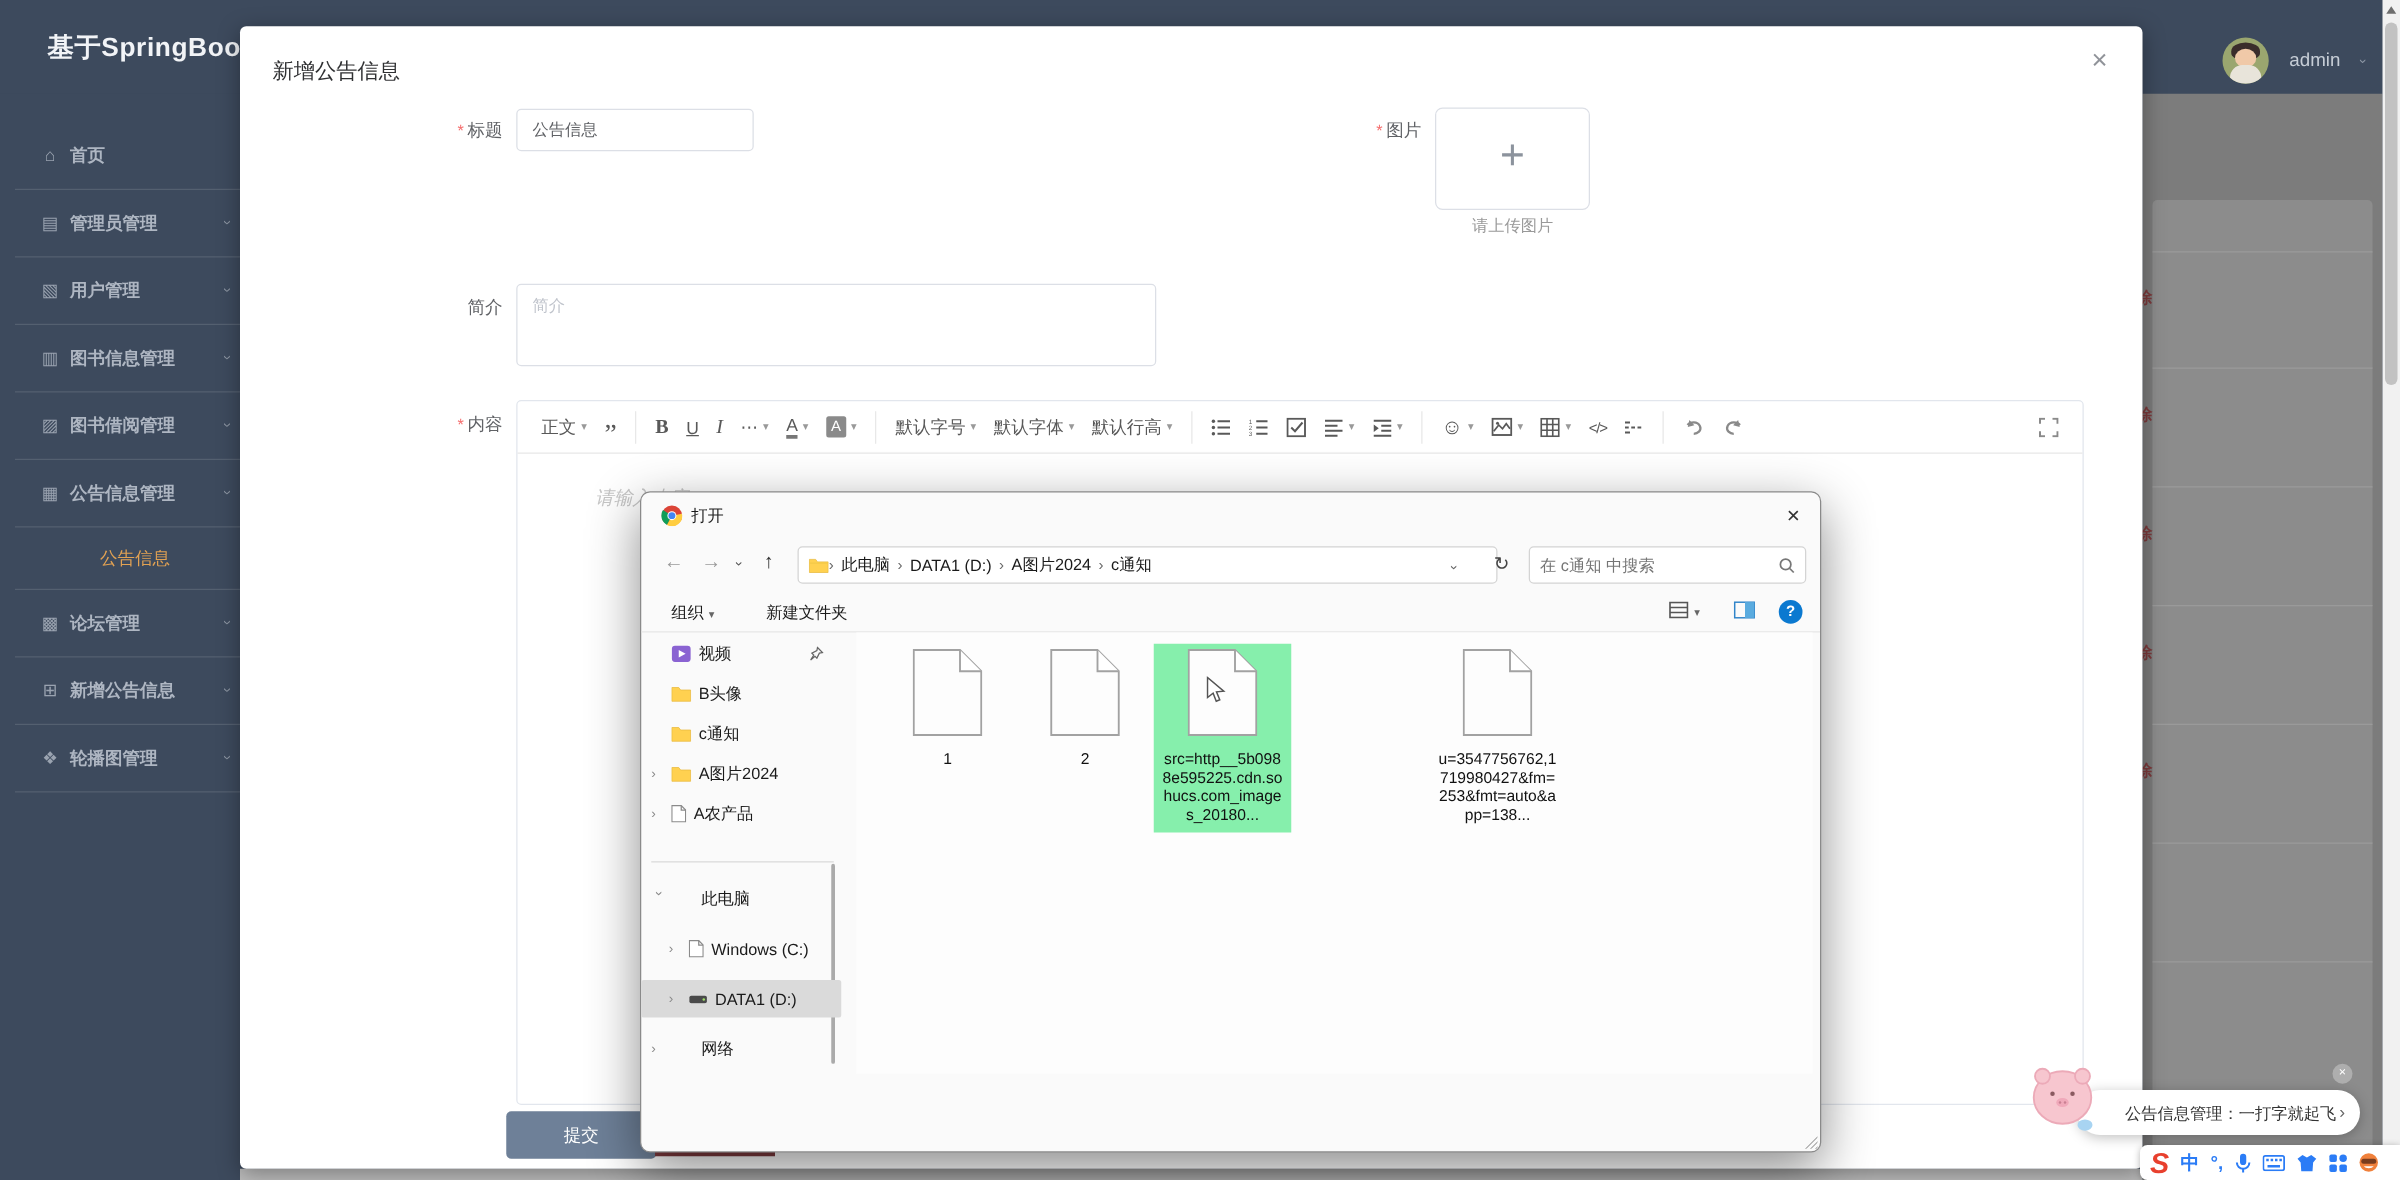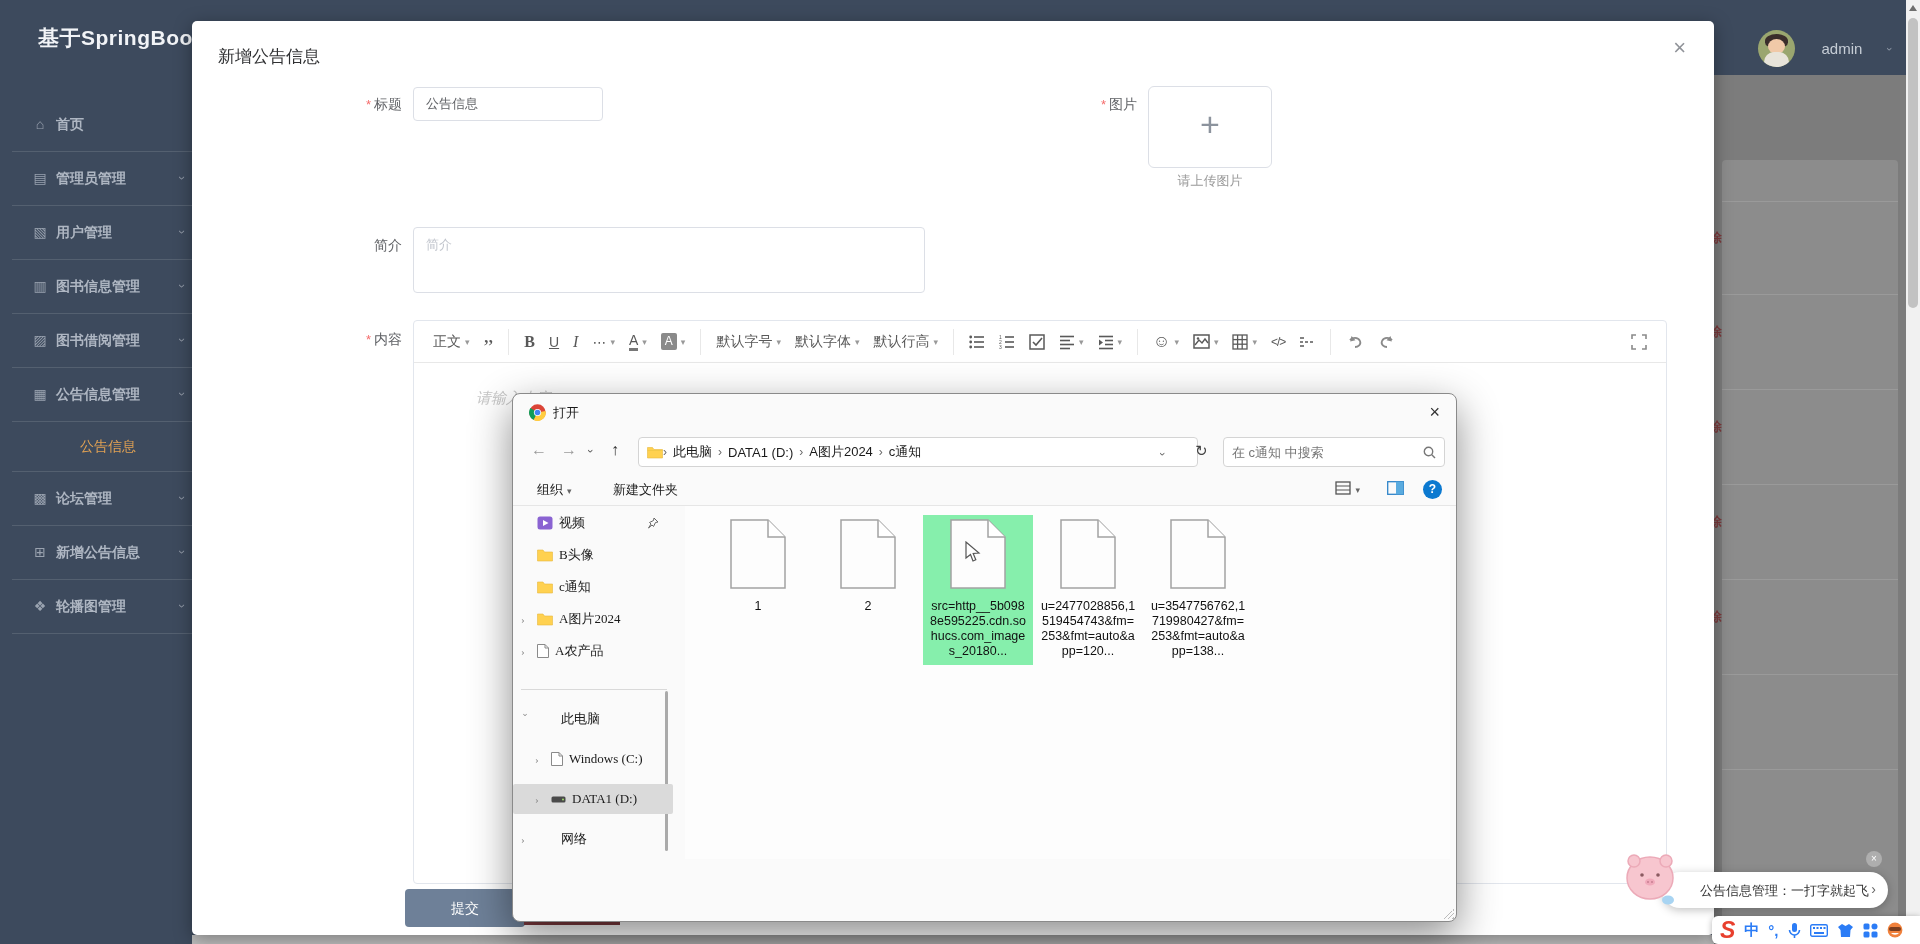--- a/index.html
+++ b/index.html
@@ -2,21 +2,21 @@
 <html><head>
 <meta charset="utf-8">
 <style>
   * { margin:0; padding:0; box-sizing:border-box; }
   body { font-family:"Liberation Sans","DejaVu Sans",sans-serif; background:#222; }
   .screen { position:relative; width:1920px; height:944px; overflow:hidden; background:#3d4a5d; }
   .abs { position:absolute; }
 
   
   .brand { left:38px; top:24px; font-size:21px; font-weight:bold; color:#f2f4f7; letter-spacing:.5px; white-space:nowrap; }
-  .user-area { right:28px; top:30px; display:flex; align-items:center; gap:26px; }
+  .user-area { right:28px; top:30px; display:flex; align-items:center; gap:16px; }
   .avatar { width:37px; height:37px; border-radius:50%; background:#9aa66f; overflow:hidden; position:relative; }
   .avatar .hair{position:absolute;left:7px;top:4px;width:23px;height:14px;border-radius:50% 50% 40% 40%;background:#3a2d2b;}
   .avatar .face{position:absolute;left:10px;top:9px;width:17px;height:15px;border-radius:50%;background:#f0c9a8;}
   .avatar .body{position:absolute;left:6px;top:22px;width:25px;height:15px;border-radius:10px 10px 0 0;background:#e8e4da;}
   .user-name { color:#c6cdd6; font-size:15px; }
   .user-caret { color:#8d97a5; font-size:11px; }
   .sidebar { left:0; top:75px; width:220px; height:869px; background:#3d4a5d; z-index:1; }
   .side-item { position:absolute; left:0; width:220px; height:54px; line-height:54px; color:#aeb6c2; font-size:14px; font-weight:bold; cursor:pointer; }
   .side-item .mi { position:absolute; left:32px; width:16px; text-align:center; font-size:14px; color:#9aa3b0; font-weight:normal; }
   .side-item .ml { position:absolute; left:56px; white-space:nowrap; }
@@ -82,21 +82,21 @@
   .crumb-ch { font-size:12px; color:#6a6a6a; }
   .addr-caret { position:absolute; left:648px; top:18px; font-size:11px; color:#666; }
   .fd-refresh { position:absolute; left:682px; top:12px; font-size:15px; color:#444; cursor:pointer; }
   .fd-search { position:absolute; left:710px; top:7px; width:222px; height:30px; background:#fff; border:1px solid #d4d4d4; border-radius:4px; }
   .fd-search input { position:absolute; left:8px; top:4px; width:180px; height:20px; border:none; outline:none; font-size:13px; color:#3b82f6; background:transparent; font-family:inherit; }
   .fd-toolbar { position:absolute; left:0; top:80px; width:100%; height:32px; border-bottom:1px solid #e6e6e6; }
   .fd-tbtn { position:absolute; top:7px; font-size:13px; color:#1a1a1a; cursor:pointer; }
   .fd-tbtn .crt { font-size:9px; color:#666; margin-left:4px; }
   .fd-help { position:absolute; right:14px; top:6px; width:19px; height:19px; border-radius:50%; background:#0b79d0; color:#fff; text-align:center; line-height:19px; font-size:12px; font-weight:bold; cursor:pointer; }
   .tree { position:absolute; left:0; top:112px; width:168px; height:353px; }
-  .tree-row { position:absolute; left:0; width:160px; height:30px; display:flex; align-items:center; font-size:13px; color:#1a1a1a; cursor:pointer;font-family:Liberation Serif, serif; }
+  .tree-row { position:absolute; left:0; width:160px; height:30px; display:flex; align-items:center; font-size:13px; color:#1a1a1a; cursor:pointer; }
   .tree-row .tch { width:12px; font-size:11px; color:#8a8a8a; margin-left:8px; }
   .tree-row .tic { margin:0 6px 0 4px; display:flex; }
   .tree-sep { position:absolute; left:8px; top:183px; width:146px; height:1px; background:#d9d9d9; }
   .tree-scroll { position:absolute; left:152px; top:185px; width:3px; height:160px; background:#aaa; border-radius:2px; }
   .files { position:absolute; left:172px; top:112px; width:765px; height:353px; background:#fdfdfd; }
   .file-item { position:absolute; top:9px; width:110px; text-align:center; cursor:pointer; padding-top:4px; }
   .file-item.sel { background:#86efac; }
   .file-name { margin:6px 7px 6px; font-size:12.5px; line-height:15px; color:#111; word-break:break-all; max-height:62px; overflow:hidden; }
   .fd-footer { position:absolute; left:0; top:465px; width:100%; height:64px; background:#f1f1f1; border-top:1px solid #e0e0e0; }
   .fn-label { position:absolute; left:128px; top:10px; width:72px; font-size:13px; color:#1a1a1a; text-align:right; }
@@ -563,27 +563,20 @@
       </div>
       <div class="file-item sel" style="left:238px;">
         <svg width="56" height="70" viewBox="0 0 56 70">
             <path d="M1 1 h37 l17 17 v51 h-54 z" fill="#fdfdfd" stroke="#a2a2a2" stroke-width="1.5"></path>
             <path d="M38 1 v17 h17" fill="#fff" stroke="#a2a2a2" stroke-width="1.5"></path>
           </svg>
         <div class="file-name">src=http__5b0988e595225.cdn.sohucs.com_images_20180...</div>
         <svg class="abs" style="left:42px; top:26px;" width="16" height="22" viewBox="0 0 16 22">
             <path d="M1 1 L1 17 L5.5 13.5 L8 20 L10.8 18.8 L8.2 12.5 L14 12 Z" fill="#fff" stroke="#555" stroke-width="1.2"></path>
           </svg>
-      </div>
-      <div class="file-item" style="left:348px;">
-        <svg width="56" height="70" viewBox="0 0 56 70">
-            <path d="M1 1 h37 l17 17 v51 h-54 z" fill="#fdfdfd" stroke="#a2a2a2" stroke-width="1.5"></path>
-            <path d="M38 1 v17 h17" fill="#fff" stroke="#a2a2a2" stroke-width="1.5"></path>
-          </svg>
-        <div class="file-name">u=2477028856,1519454743&amp;fm=253&amp;fmt=auto&amp;app=120...</div>
       </div>
       <div class="file-item" style="left:458px;">
         <svg width="56" height="70" viewBox="0 0 56 70">
             <path d="M1 1 h37 l17 17 v51 h-54 z" fill="#fdfdfd" stroke="#a2a2a2" stroke-width="1.5"></path>
             <path d="M38 1 v17 h17" fill="#fff" stroke="#a2a2a2" stroke-width="1.5"></path>
           </svg>
         <div class="file-name">u=3547756762,1719980427&amp;fm=253&amp;fmt=auto&amp;app=138...</div>
       </div>
     </div>
 

